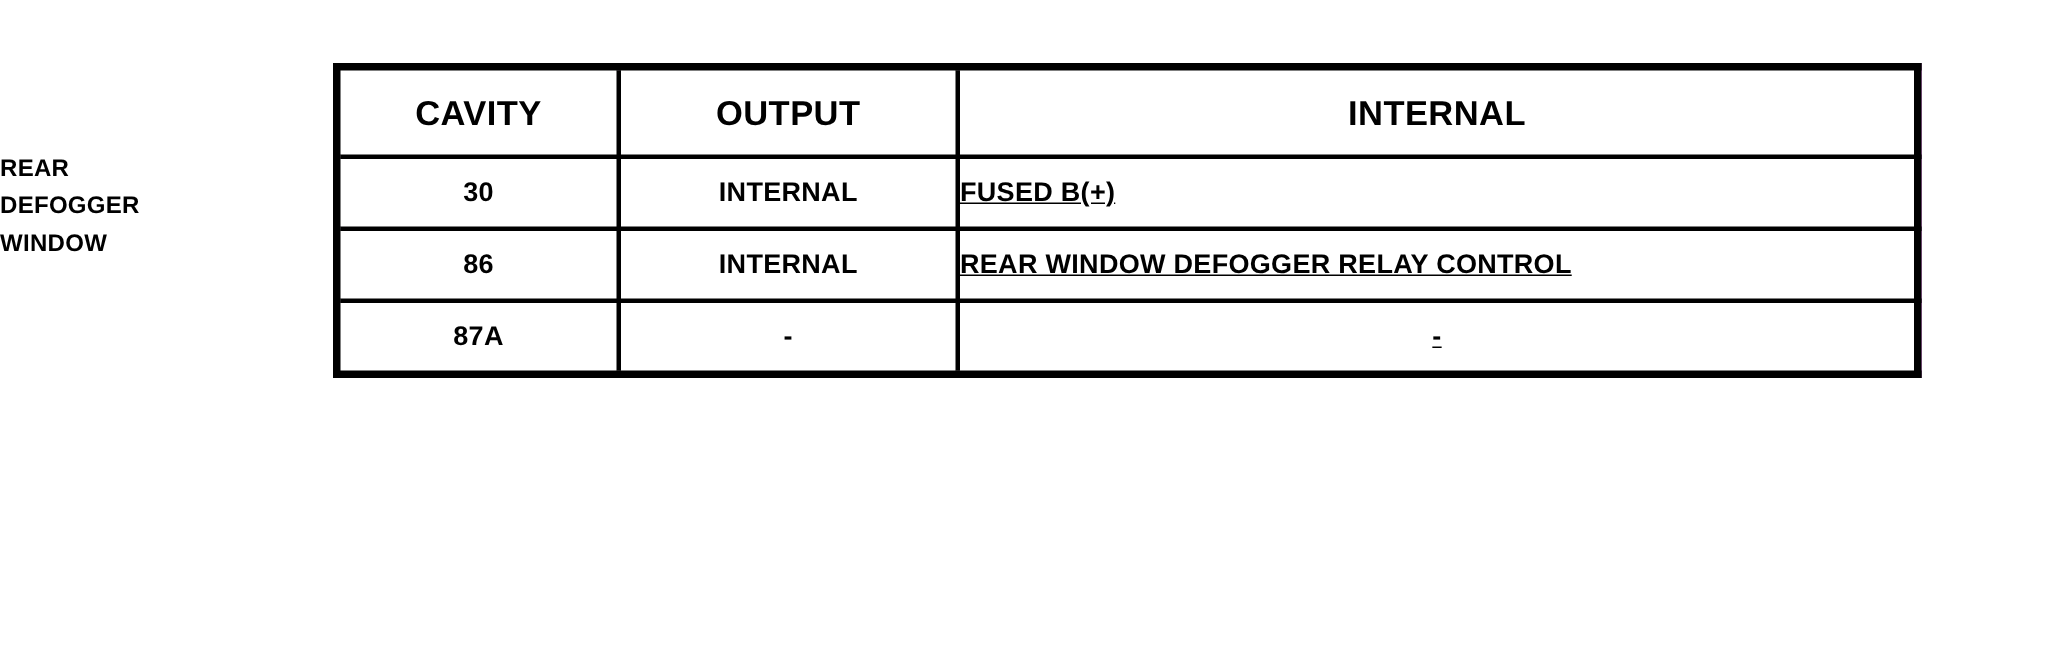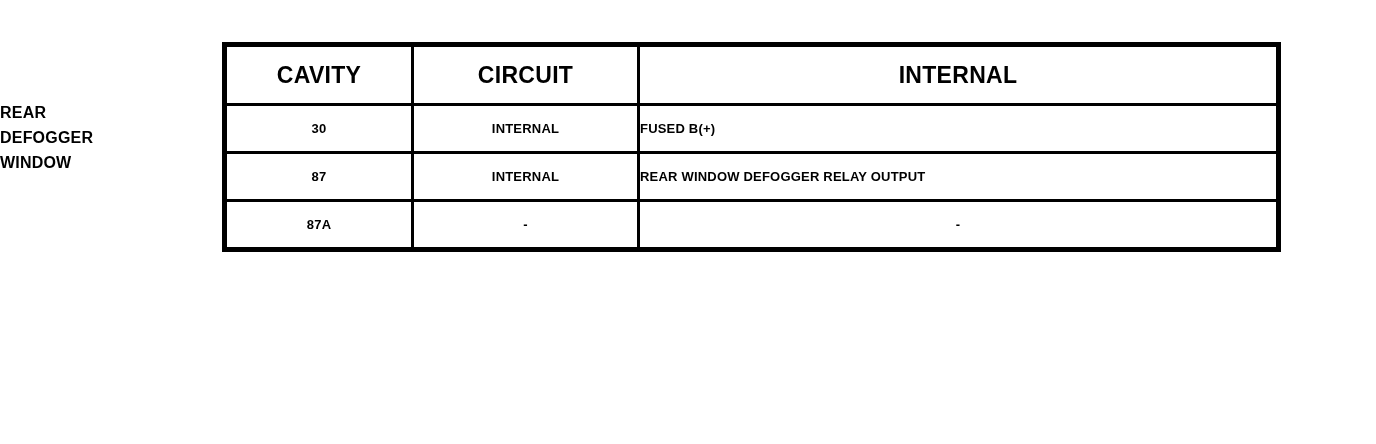--- a/index.html
+++ b/index.html
@@ -63,37 +63,38 @@
   #pinout-table thead th {
     height: 56px;
     font-size: 23px;
     text-align: center;
     letter-spacing: 0.3px;
   }
 
   
   #pinout-table tbody td {
     height: 45px;
-    font-size: 13px;
+    font-size: 18px;
     letter-spacing: 0.2px;
   }
   td.cell-cavity {
     text-align: center;
   }
   td.cell-circuit {
     text-align: center;
     padding-left: 30px;
   }
   td.cell-circuit.is-dash {
     text-align: center;
     padding-left: 0;
   }
   td.cell-function {
     text-align: left;
     padding-left: 26px;
+    text-decoration: underline;
   }
   td.cell-function.is-dash {
     text-align: center;
     padding-left: 0;
   }
 </style>
 </head>
 <body>
 
 <div id="component-label">
@@ -104,34 +105,34 @@
 
 <table id="pinout-table">
   <colgroup>
     <col class="col-cavity">
     <col class="col-circuit">
     <col class="col-function">
   </colgroup>
   <thead>
     <tr>
       <th>CAVITY</th>
-      <th>CIRCUIT</th>
+      <th>OUTPUT</th>
       <th>INTERNAL</th>
     </tr>
   </thead>
   <tbody id="table-body">
     <tr>
       <td class="cell-cavity">30</td>
       <td class="cell-circuit">INTERNAL</td>
       <td class="cell-function">FUSED B(+)</td>
     </tr>
     <tr>
-      <td class="cell-cavity">87</td>
+      <td class="cell-cavity">86</td>
       <td class="cell-circuit">INTERNAL</td>
-      <td class="cell-function">REAR WINDOW DEFOGGER RELAY OUTPUT</td>
+      <td class="cell-function">REAR WINDOW DEFOGGER RELAY CONTROL</td>
     </tr>
     <tr>
       <td class="cell-cavity">87A</td>
       <td class="cell-circuit is-dash">-</td>
       <td class="cell-function is-dash">-</td>
     </tr>
   </tbody>
 </table>
 
 </body></html>

